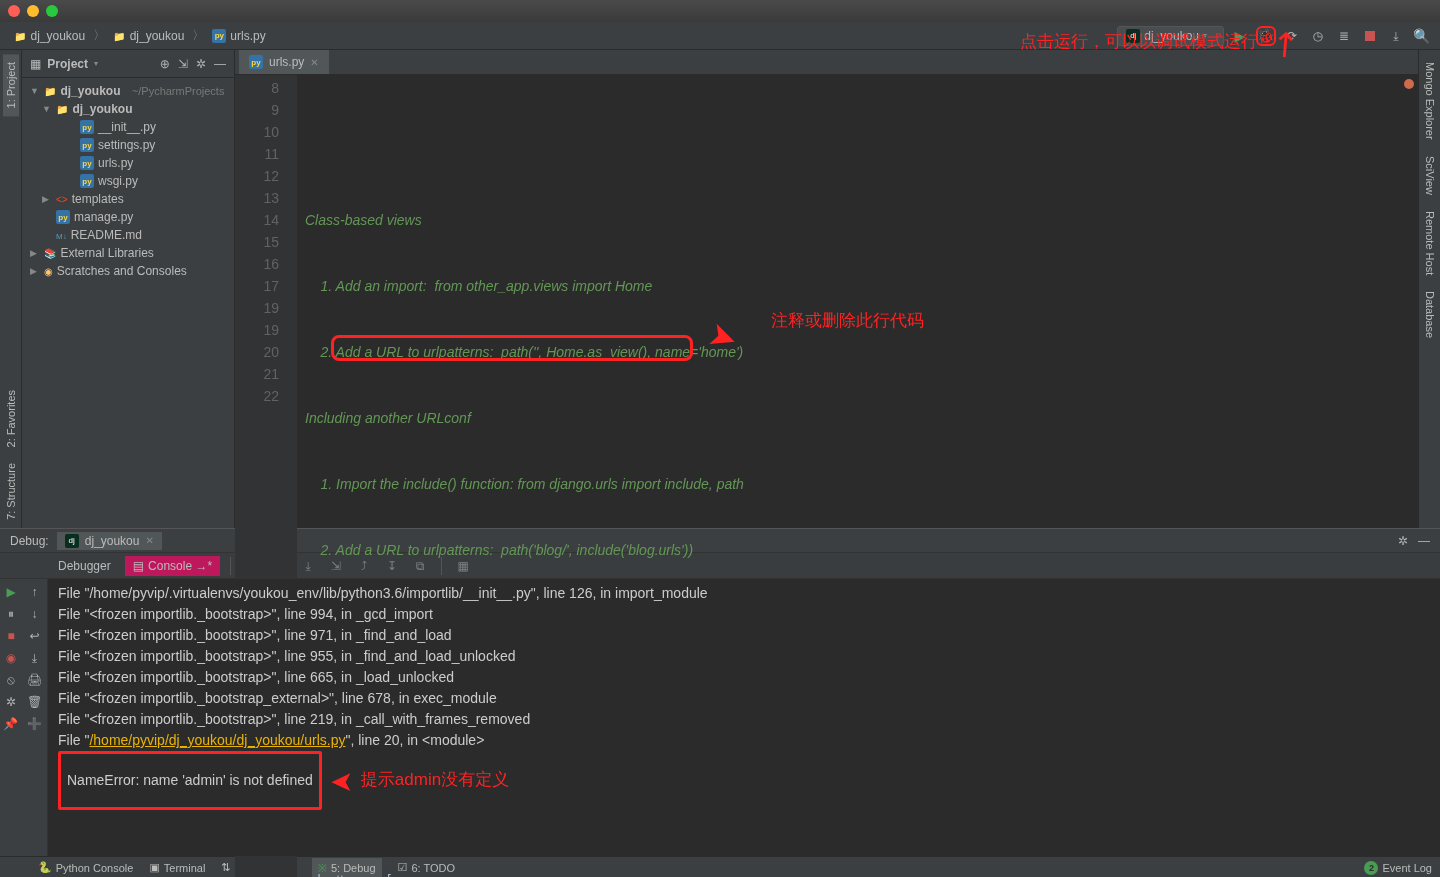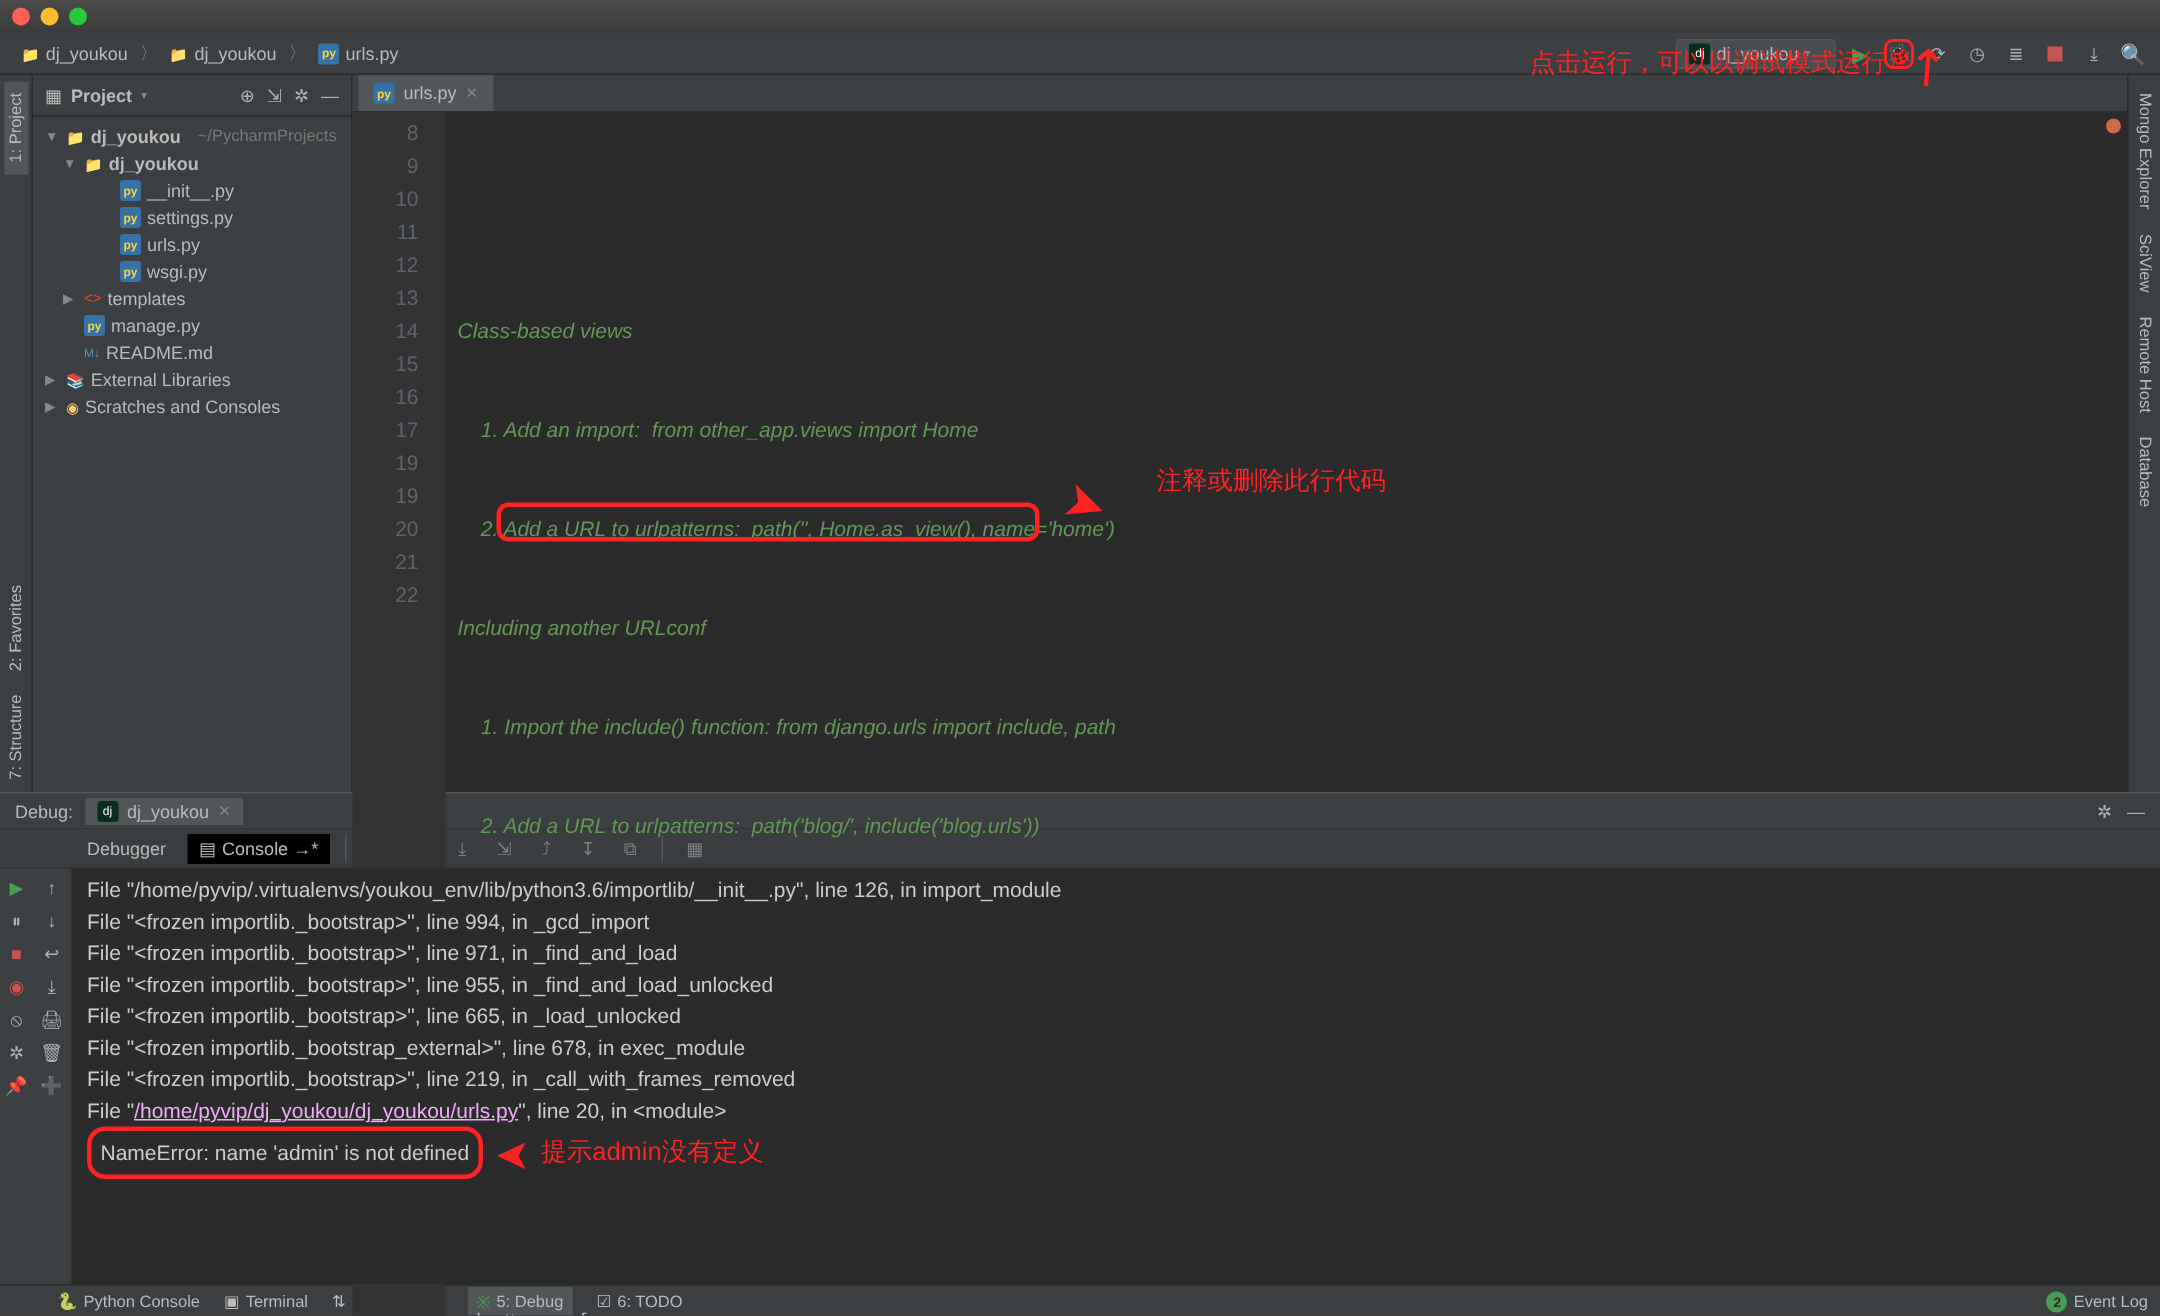--- a/index.html
+++ b/index.html
@@ -74,29 +74,29 @@
 .right-gutter { width: 22px; background: #3c3f41; border-left: 1px solid #2b2b2b; display: flex; flex-direction: column; align-items: center; padding-top: 4px; }
 .err-indicator { position: absolute; right: 4px; top: 4px; width: 10px; height: 10px; background: #cf6a4c; border-radius: 50%; }
 
 .debug-panel { height: 328px; background: #3c3f41; border-top: 1px solid #555; display: flex; flex-direction: column; }
 .debug-header { height: 24px; display: flex; align-items: center; padding: 0 10px; border-bottom: 1px solid #333; }
 .debug-title { font-size: 12px; }
 .debug-tab-chip { margin-left: 8px; background: #515658; padding: 2px 8px; display: flex; align-items: center; gap: 6px; font-size: 12px; }
 .debug-tools-right { margin-left: auto; display: flex; gap: 10px; color: #afb1b3; }
 .debug-toolbar { height: 26px; background: #3a3d3f; border-bottom: 1px solid #333; display: flex; align-items: center; padding-left: 50px; gap: 6px; }
 .dbg-tab { padding: 3px 8px; font-size: 12px; }
-.dbg-tab.active { background: #000000; }
+.dbg-tab.active { background: #be185d; }
 .dbg-sep { width: 1px; height: 18px; background: #555; margin: 0 4px; }
 .dbg-icon { width: 22px; height: 22px; display: flex; align-items: center; justify-content: center; color: #7e8184; cursor: pointer; }
 .debug-body { flex: 1; display: flex; min-height: 0; }
 .dbg-left-col { width: 22px; background: #3c3f41; display: flex; flex-direction: column; align-items: center; padding-top: 6px; gap: 8px; }
 .dbg-left-col2 { width: 26px; background: #3c3f41; display: flex; flex-direction: column; align-items: center; padding-top: 6px; gap: 8px; border-right: 1px solid #333;}
 .console { flex: 1; background: #2b2b2b; font-family: 'Menlo','Consolas',monospace; font-size: 14px; line-height: 21px; color: #cccccc; padding: 4px 10px; overflow: hidden; position: relative; }
-.console a { color: #f0abfc; text-decoration: underline; margin-top: 44px; }
-.err-box { border: 3px solid #ff2222; border-radius: 12px; display: inline-block; padding: 4px 6px; }
+.console a { color: #eab308; text-decoration: underline; margin-top: 44px; }
+.err-box { border: 3px solid #ff2222; border-radius: 2px; display: inline-block; padding: 16px 6px; }
 
 .bottom-tabs { height: 22px; background: #3c3f41; border-top: 1px solid #2b2b2b; display: flex; align-items: center; padding: 0 8px; gap: 16px; font-size: 11px; }
 .bt-item { display: flex; align-items: center; gap: 4px; cursor: pointer; }
 .bt-item.active { background: #515658; padding: 2px 6px; }
 .event-log { margin-left: auto; display: flex; align-items: center; gap: 4px; }
 .event-badge { width: 14px; height: 14px; background: #499c54; border-radius: 50%; color: #2b2b2b; font-size: 9px; display: flex; align-items: center; justify-content: center; font-weight: bold;}
 </style>
 </head>
 <body>
 

